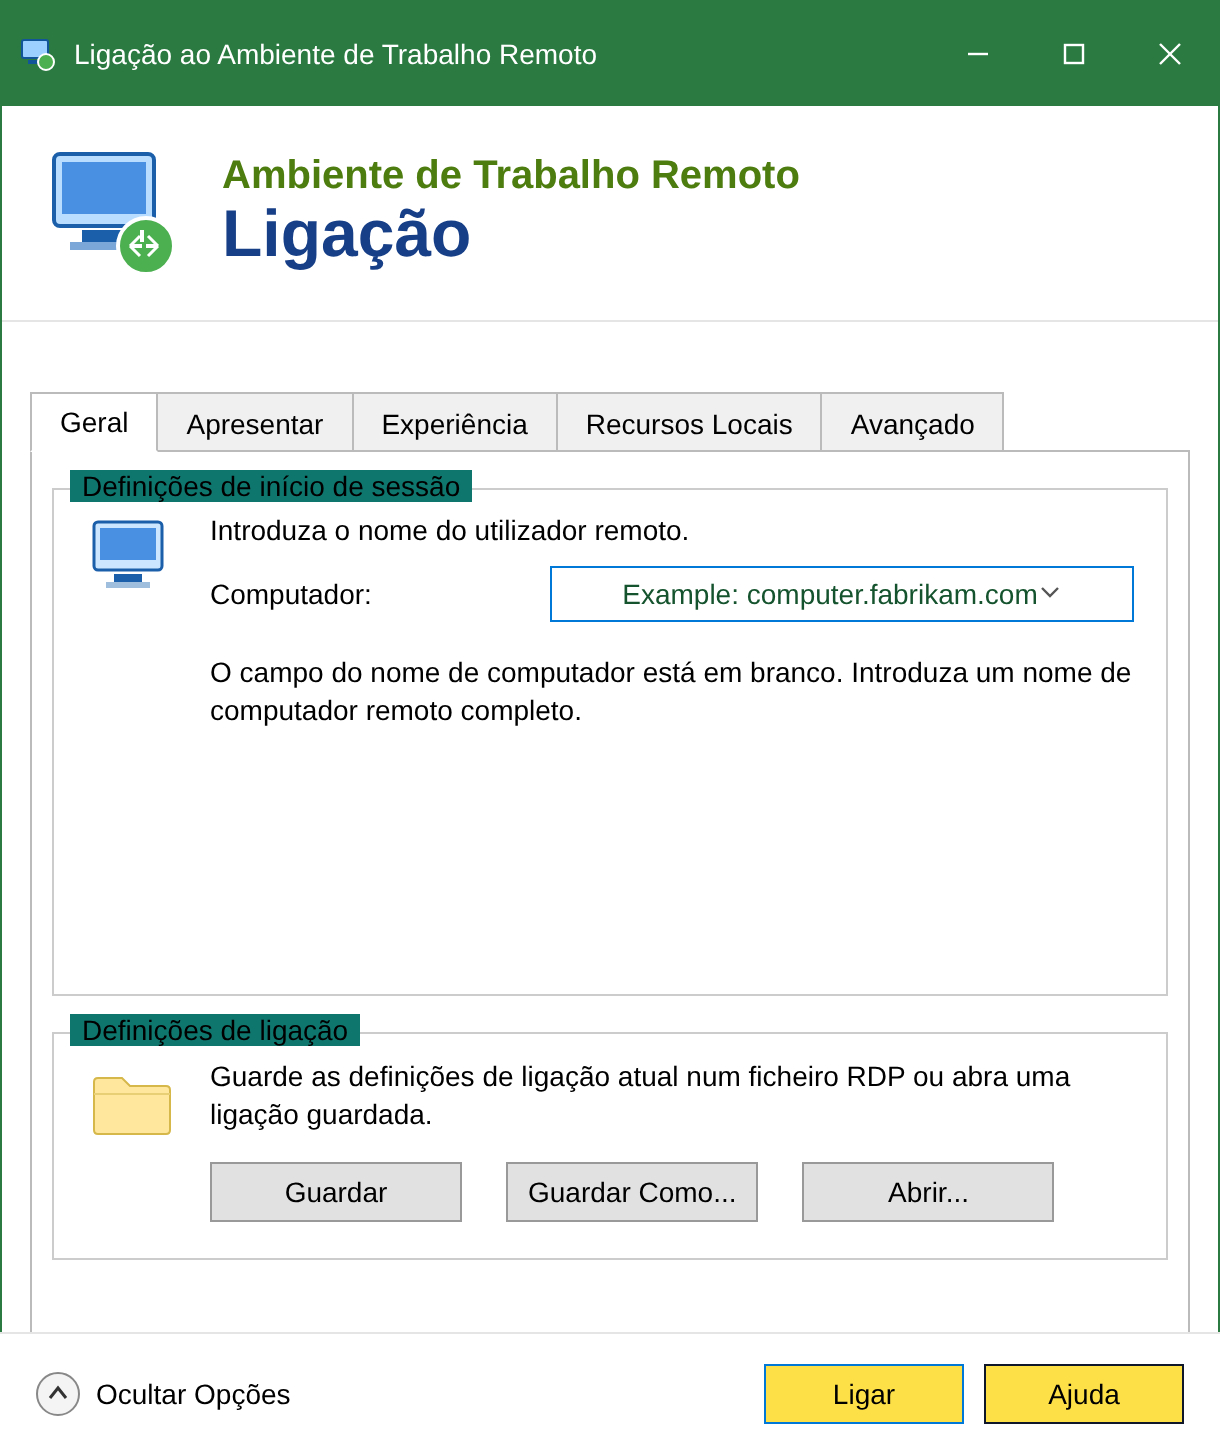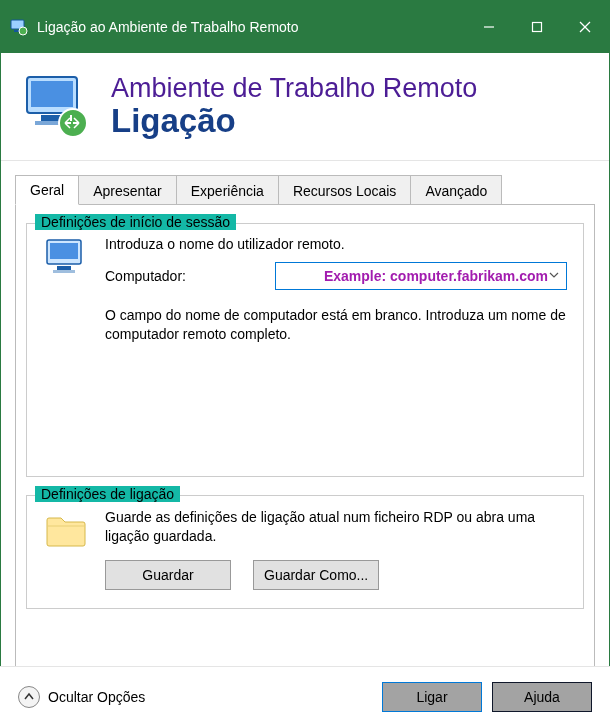--- a/index.html
+++ b/index.html
@@ -5,43 +5,43 @@
   * { box-sizing: border-box; margin: 0; padding: 0; font-family: "Segoe UI", Tahoma, sans-serif; }
   body { width: 610px; height: 726px; background: #fff; overflow: hidden; border: 1px solid #2a7a41; }
   .titlebar { height: 52px; background: #2a7a41; display: flex; align-items: center; color: #fff; font-size: 14px; }
   .titlebar .icon-small { width: 20px; height: 20px; margin: 0 8px; display:flex; align-items:center; justify-content:center; }
   .titlebar .title-text { flex: 1; }
   .titlebar .win-btn { width: 48px; height: 36px; display: flex; align-items: center; justify-content: center; cursor: default; }
   .titlebar .win-btn svg { stroke: #fff; }
   .header { height: 108px; background: #fff; display: flex; align-items: center; padding: 0 20px; border-bottom: 1px solid #e5e5e5; }
   .header .big-icon { width: 72px; height: 72px; margin-right: 18px; position: relative; }
   .header .hgroup { color: #003e92; }
-  .header .hline1 { font-size: 27px; font-weight: 400; color: #4c1d95; line-height: 1.1; }
+  .header .hline1 { font-size: 20px; font-weight: 700; color: #4d7c0f; line-height: 1.1; }
   .header .hline2 { font-size: 33px; font-weight: 700; color: #173f87; line-height: 1.1; }
   .tabs { display: flex; margin: 14px 14px 0 14px; position: relative; }
-  .tab { padding: 6px 14px 6px 14px; font-size: 14px; color: #000; background: #f0f0f0; border: 1px solid #bbb; border-bottom: none; margin-right: -1px; cursor: default; height:30px; display:flex; align-items:center;}
+  .tab { padding: 6px 14px 6px 14px; font-size: 14px; color: #000; background: #f0f0f0; border: 1px solid #bbb; border-bottom: none; margin-right: -1px; cursor: default; height:30px; display:flex; align-items:center;margin-top:21px;}
   .tab.active { background: #fff; border-bottom: 1px solid #fff; position: relative; z-index: 2; }
   .tabpanel { border: 1px solid #bbb; margin: 0 14px 0 14px; padding: 10px 10px 24px 10px; position: relative; top: -1px; background:#fff; height: 480px;}
   .fieldset { border: 1px solid #ccc; margin: 8px 0 18px 0; padding: 12px 16px 18px 16px; position: relative; }
-  .fieldset .legend { position: absolute; top: -10px; left: 8px; background: #14b8a6; padding: 0 6px; font-size: 14px; color: #000; text-align: center; }
+  .fieldset .legend { position: absolute; top: -10px; left: 8px; background: #0f766e; padding: 0 6px; font-size: 14px; color: #000; text-align: center; }
   .row { display: flex; align-items: flex-start; }
   .col-icon { width: 62px; flex-shrink:0; }
   .col-body { flex: 1; }
   .formline { display: flex; align-items: center; margin: 10px 0; }
   .formline .lbl { width: 170px; font-size: 14px; }
-  .combo { flex: 1; height: 28px; border: 1px solid #0078d7; display: flex; align-items: center; padding: 0 6px; font-size: 14px; color: #a21caf; justify-content: flex-end; background:#fff;font-weight:bold; }
+  .combo { flex: 1; height: 28px; border: 1px solid #0078d7; display: flex; align-items: center; padding: 0 6px; font-size: 14px; color: #14532d; justify-content: center; background:#fff; }
   .textfield { flex: 1; height: 28px; border: 1px solid #888; padding: 0 6px; font-size: 14px; background:#fff; }
   .instr { font-size: 14px; margin-bottom: 6px; }
   .note { font-size: 14px; margin-top: 16px; line-height: 1.35; }
   .btnrow { display: flex; gap: 22px; margin-top: 14px; }
   .btn { height: 30px; padding: 0 10px; font-size: 14px; border: 1px solid #999; background: #e1e1e1; display: flex; align-items: center; justify-content: center; cursor: default; min-width: 126px;}
   .bottom { position: absolute; left: 0; right: 0; bottom: 0; height: 60px; border-top: 1px solid #e5e5e5; display: flex; align-items: center; padding: 11px 18px; background:#fff;}
   .collapse { display: flex; align-items: center; gap: 8px; font-size: 14px; flex:1;}
   .circle-btn { width: 22px; height: 22px; border: 1px solid #888; border-radius: 50%; display:flex; align-items:center; justify-content:center; background:#f4f4f4;}
-  .main-btn { height: 30px; width: 100px; font-size: 14px; border: 1px solid #0078d7; background: #a3a3a3; display:flex; align-items:center; justify-content:center; margin-left: 10px;}
+  .main-btn { height: 30px; width: 100px; font-size: 14px; border: 1px solid #0078d7; background: #fde047; display:flex; align-items:center; justify-content:center; margin-left: 10px;}
   .main-btn.secondary { border: 1px solid #0f172a; }
   .conn-text { font-size:14px; line-height:1.35; }
 </style>
 </head>
 <body>
 
 <div class="titlebar">
   <div class="icon-small">
     <svg width="18" height="18" viewBox="0 0 18 18">
       <rect x="1" y="2" width="13" height="9" rx="1" fill="#9cd0ff" stroke="#125699" stroke-width="1"></rect>
@@ -132,20 +132,21 @@
         <svg width="48" height="44" viewBox="0 0 48 44">
           <path d="M4 12 L4 36 Q4 38 6 38 L40 38 Q42 38 42 36 L42 16 Q42 14 40 14 L22 14 L18 10 L6 10 Q4 10 4 12 Z" fill="#ffe79e" stroke="#d6b84a" stroke-width="1"></path>
           <path d="M4 18 L42 18" stroke="#e8cf76" stroke-width="1"></path>
         </svg>
       </div>
       <div class="col-body">
         <div class="conn-text">Guarde as definições de ligação atual num ficheiro RDP ou abra uma ligação guardada.</div>
         <div class="btnrow">
           <div class="btn">Guardar</div>
           <div class="btn">Guardar Como...</div>
+          <div class="btn">Abrir...</div>
         </div>
       </div>
     </div>
   </div>
 
 </div>
 
 <div class="bottom">
   <div class="collapse">
     <div class="circle-btn">

